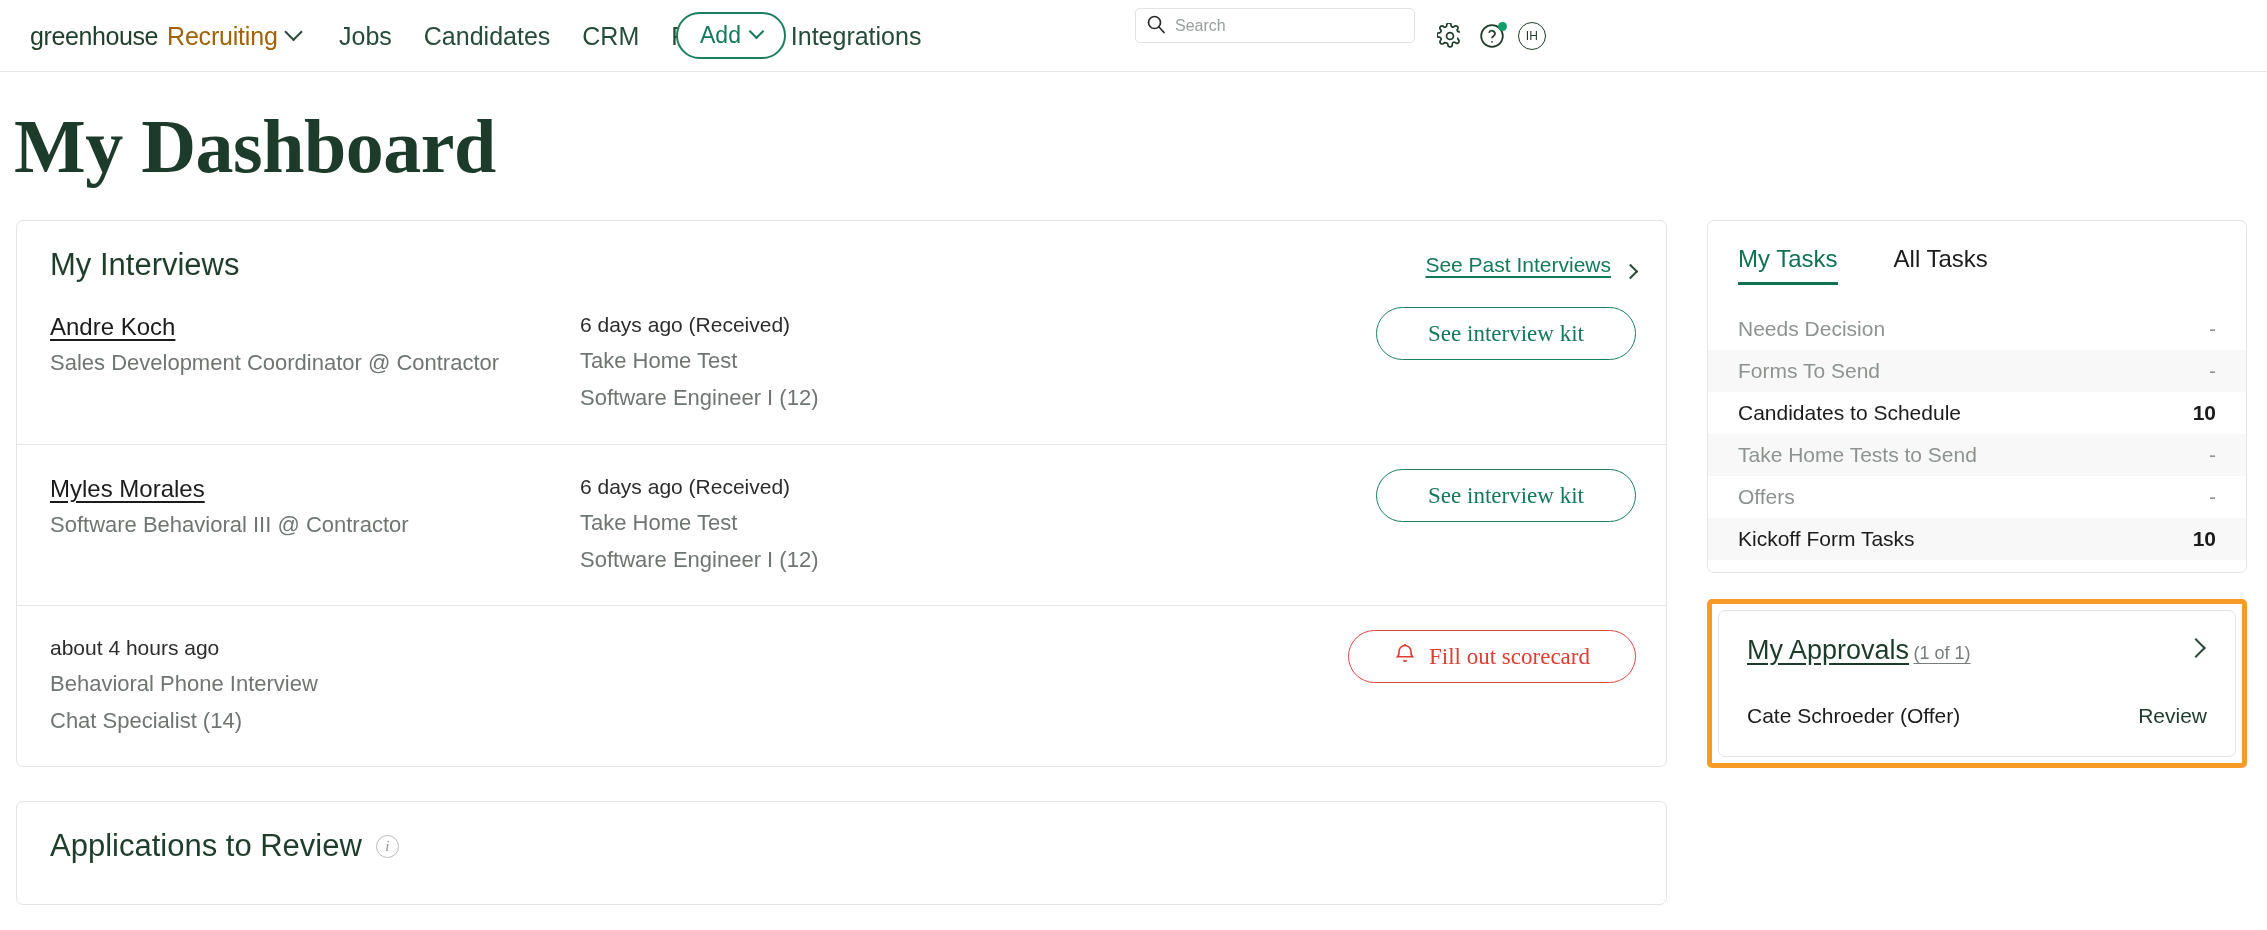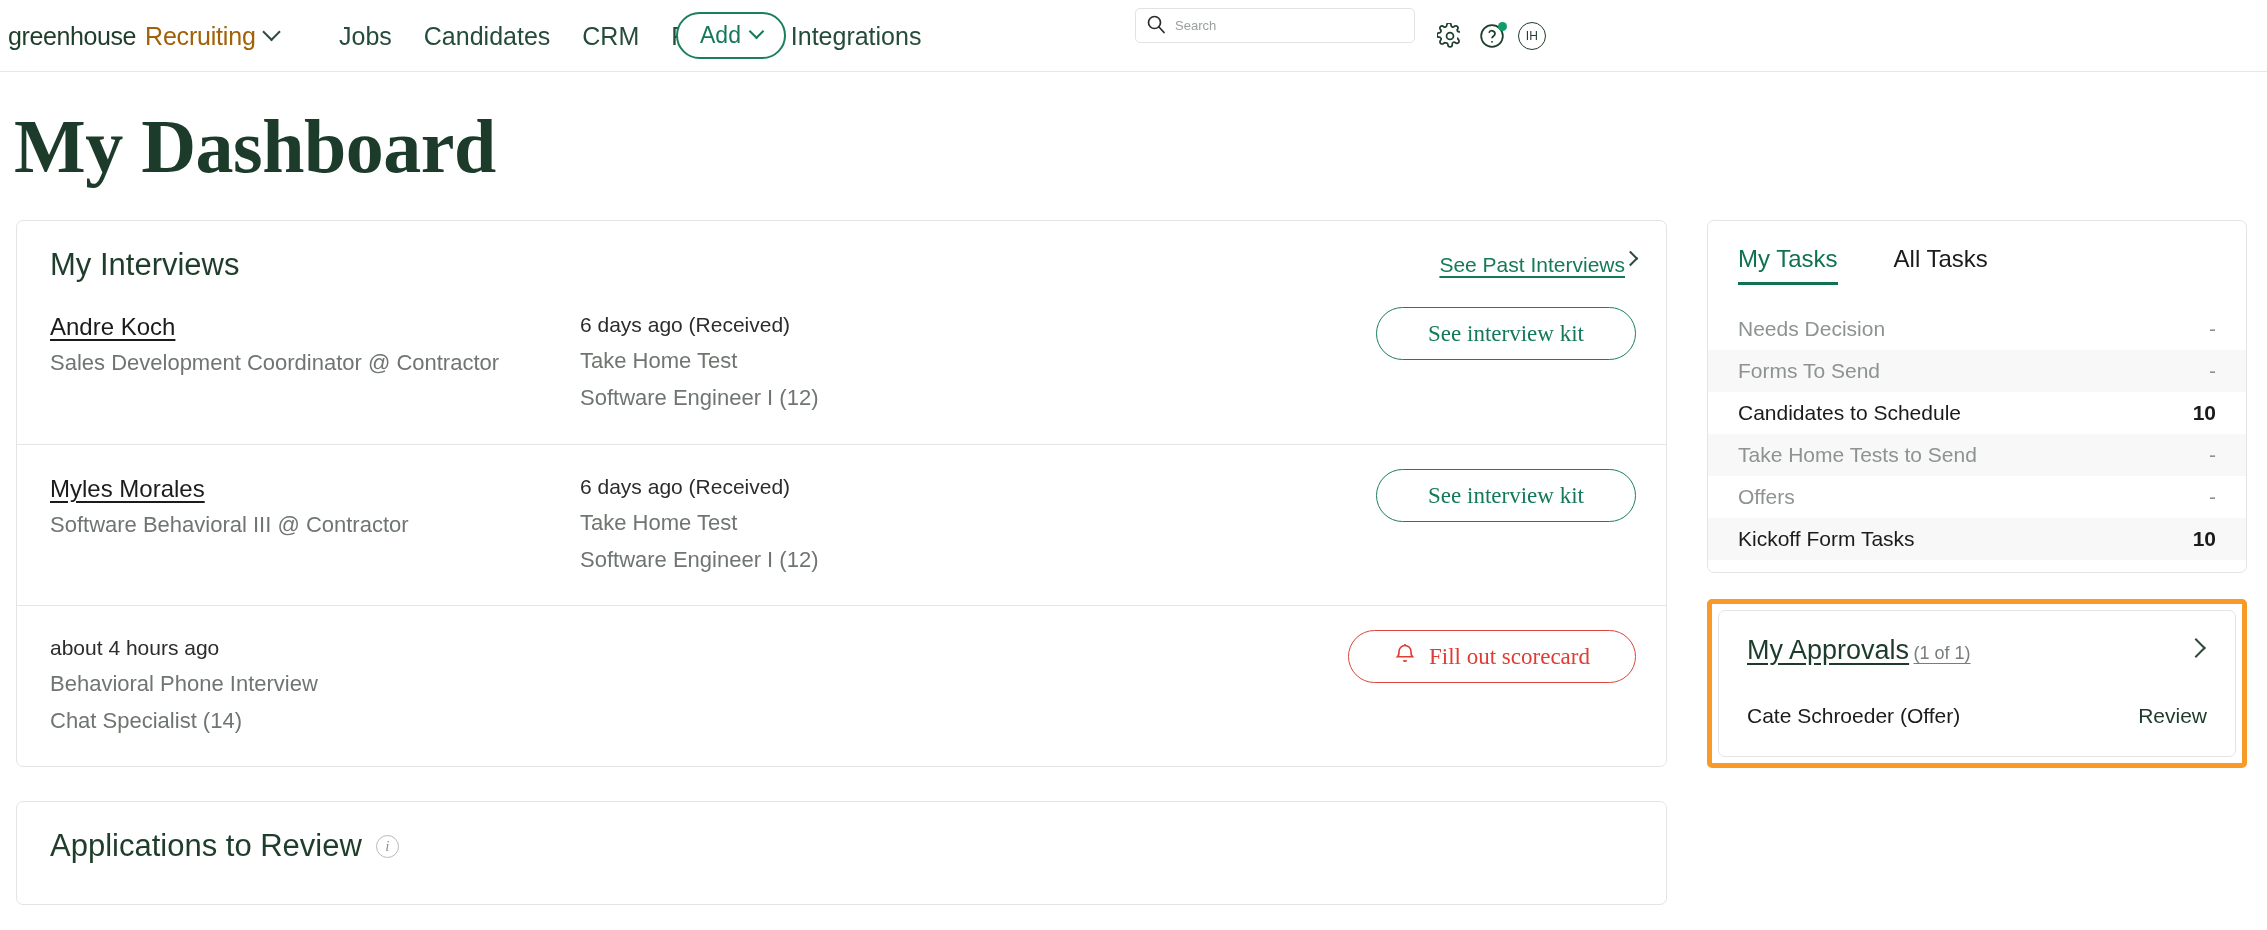--- a/index.html
+++ b/index.html
@@ -17,21 +17,21 @@
     position: relative;
     height: 72px;
     width: 2267px;
     border-bottom: 1px solid #e6e8e6;
     background: #ffffff;
     display: flex;
     align-items: center;
   }
   .brand {
     position: absolute;
-    left: 8px;
+    left: 30px;
     top: 50%;
     transform: translateY(-50%);
     display: flex;
     align-items: center;
     gap: 9px;
     white-space: nowrap;
   }
   .brand-word {
     font-size: 25px;
     color: #1f3d2b;
@@ -104,21 +104,21 @@
     border-radius: 5px;
     display: flex;
     align-items: center;
     padding-left: 10px;
     gap: 9px;
     background: #fff;
   }
   .search-input {
     border: none;
     outline: none;
-    font-size: 13px;
+    font-size: 16px;
     color: #2b2b2b;
     background: transparent;
     width: 220px;
     font-family: "Liberation Sans", sans-serif;
   }
   .search-input::placeholder { color: #9aa09c; }
 
   .icon-btn {
     position: absolute;
     top: 50%;
@@ -185,21 +185,22 @@
     justify-content: space-between;
     padding: 26px 30px 0 33px;
   }
   .mi-title {
     font-size: 31px;
     color: #1f3d2b;
     font-weight: 400;
   }
   .link-row {
     display: flex;
-    align-items: flex-start;
+    align-items: flex-end;
+    gap: 14px;
     cursor: pointer;
   }
   .link-green {
     font-size: 21px;
     color: #147a57;
     text-decoration: underline;
     text-underline-offset: 4px;
   }
   .chev-right {
     display: inline-block;

